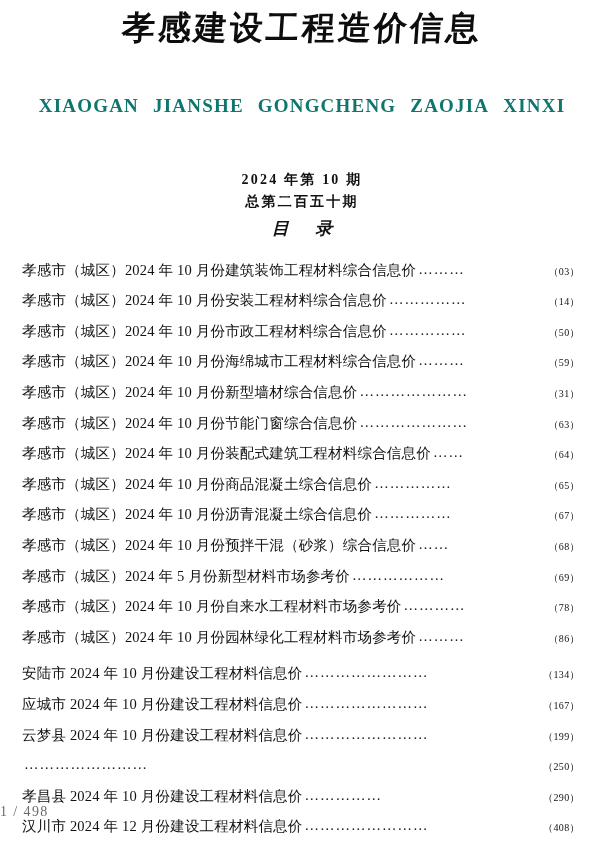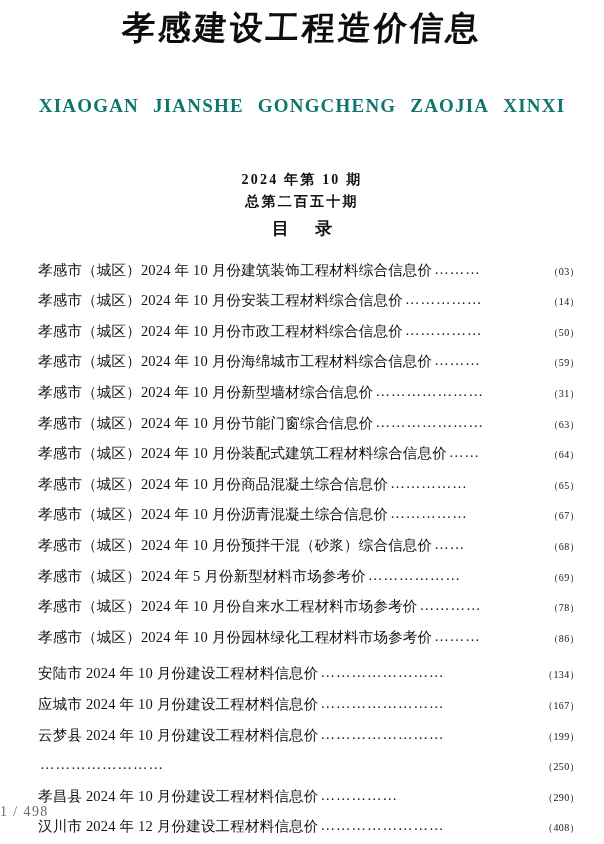--- a/index.html
+++ b/index.html
@@ -63,25 +63,26 @@
     letter-spacing: 2.2px;
     color: #111111;
   }
   .toc-heading {
     margin-top: 4px;
     font-size: 17px;
     font-weight: bold;
     letter-spacing: 11px;
     text-indent: 11px;
     color: #111111;
+    font-style: italic;
   }
 
   
   .toc {
-    margin: 14px 0 0 16px;
+    margin: 14px 0 0 0;
     padding: 0 24px 0 22px;
     list-style: none;
   }
   .toc-item {
     display: flex;
     align-items: baseline;
     font-size: 14.5px;
     line-height: 29.6px;
     letter-spacing: 0.2px;
     color: #121212;

